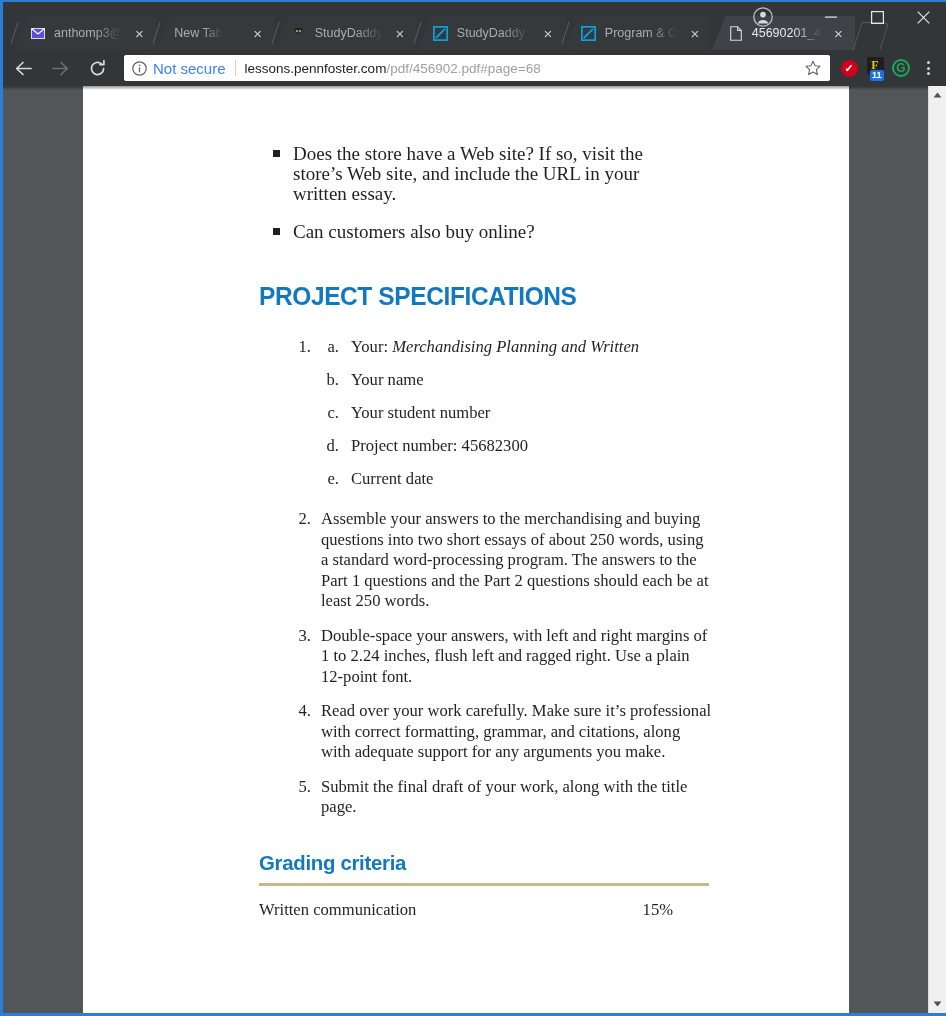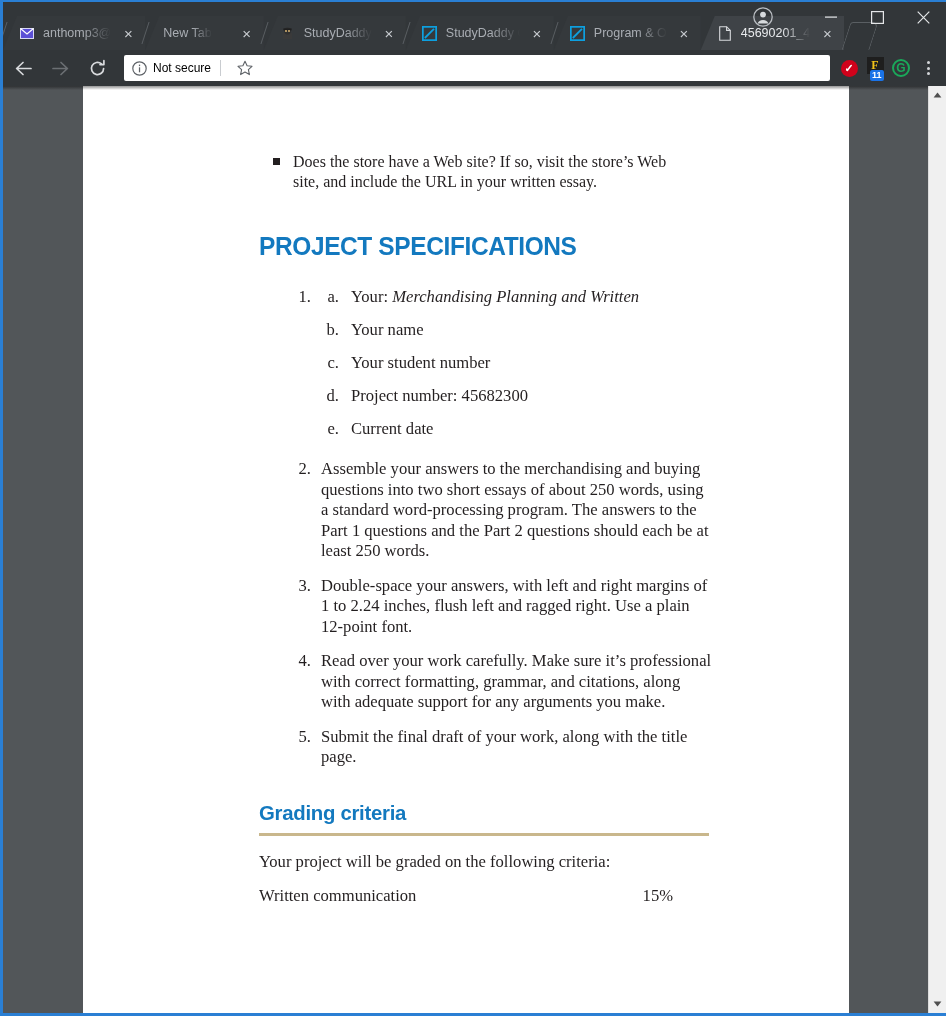--- a/index.html
+++ b/index.html
@@ -20,21 +20,21 @@
     border-top: 2px solid #2a7fd4;
     border-right: 0;
     overflow: hidden;
   }
 
   
   #tabstrip {
     position: absolute; top: 0; left: 0; right: 0; height: 48px;
     background: #323639;
   }
-  #tabs { position: absolute; left: 0; top: 14px; height: 34px; display: flex; }
+  #tabs { position: absolute; left: 11px; top: 14px; height: 34px; display: flex; }
 
   .tab {
     position: relative;
     height: 34px;
     display: flex; align-items: center;
     padding: 0 2px 0 16px;
     color: #a9adb3;
     font-size: 12.5px;
     cursor: default;
     background: transparent;
@@ -114,21 +114,21 @@
     position: relative;
     flex: 1 1 auto;
     height: 26px;
     margin: 0 6px 0 10px;
     background: #ffffff;
     border-radius: 2px;
     display: flex; align-items: center;
     padding: 0 6px 0 8px;
     overflow: hidden;
   }
-  #notsecure { display: flex; align-items: center; flex: 0 0 auto; color: #000000; font-size: 12px; }
+  #notsecure { display: flex; align-items: center; flex: 0 0 auto; color: #3b82f6; font-size: 15px; }
   #notsecure .infoicon { margin-right: 6px; display: flex; }
   #omnibox .vsep { width: 1px; height: 16px; background: #c9ccd0; margin: 0 9px 0 9px; flex: 0 0 1px; }
   #urltext { font-size: 13.5px; color: #9aa0a6; white-space: nowrap; overflow: hidden; flex: 1 1 auto; font-family: "Liberation Sans", sans-serif; }
   #urltext .host { color: #202124; }
   #star { flex: 0 0 22px; display: flex; align-items: center; justify-content: center; margin-left: 4px; }
 
   .exticon { width: 26px; height: 30px; display: flex; align-items: center; justify-content: center; position: relative; flex: 0 0 26px; }
   #ext-grammarly .circ {
     width: 17px; height: 17px; border-radius: 50%;
     background: #d0021b; color: #fff;
@@ -197,23 +197,23 @@
   }
   #pagebody {
     padding: 58px 0 0 0;
   }
   .doc { font-family: "Liberation Serif", serif; color: #231f20; }
 
   
   ul.bullets { list-style: none; margin: 0 0 0 0; padding: 0; }
   ul.bullets li {
     position: relative;
-    margin: 8px 0 18px 0;
+    margin: 0 0 18px 0;
     padding-left: 34px;
-    font-size: 16px;
+    font-size: 19px;
     line-height: 20px;
     width: 430px;
     margin-left: 176px;
   }
   ul.bullets li .sq {
     position: absolute; left: 14px; top: 6px;
     width: 7px; height: 7px; background: #231f20;
   }
 
   h1.projspec {
@@ -416,20 +416,21 @@
         <span class="infoicon">
           <svg width="15" height="15" viewBox="0 0 15 15">
               <circle cx="7.5" cy="7.5" r="6.7" fill="none" stroke="#5f6368" stroke-width="1.2"></circle>
               <rect x="6.9" y="6.3" width="1.25" height="5" fill="#5f6368"></rect>
               <rect x="6.9" y="3.6" width="1.25" height="1.5" fill="#5f6368"></rect>
             </svg>
         </span>
         <span>Not secure</span>
       </span>
       <span class="vsep"></span>
+      <span id="urltext"><span class="host">lessons.pennfoster.com</span><span class="path">/pdf/456902.pdf#page=68</span></span>
       <span id="star">
         <svg width="16" height="16" viewBox="0 0 16 16">
             <path d="M8 1.2 L10.1 5.8 L15 6.3 L11.4 9.7 L12.4 14.6 L8 12.1 L3.6 14.6 L4.6 9.7 L1 6.3 L5.9 5.8 Z" fill="none" stroke="#5f6368" stroke-width="1.1" stroke-linejoin="round"></path>
           </svg>
       </span>
     </div>
 
     <div class="exticon" id="ext-grammarly">
       <span class="circ">✓</span>
     </div>
@@ -450,20 +451,24 @@
   <div id="viewer">
     <div id="viewer-topshadow"></div>
 
     <div id="page">
       <div id="pagebody" class="doc">
 
         <ul class="bullets">
           <li>
             <span class="sq"></span>
             <span>Does the store have a Web site? If so, visit the store’s Web site, and include the URL in your written essay.</span>
+          </li>
+          <li>
+            <span class="sq"></span>
+            <span>Can customers also buy online?</span>
           </li>
         </ul>
 
         <h1 class="projspec">PROJECT SPECIFICATIONS</h1>
 
         <ol class="steps">
 
           <li>
             <span class="num">1.</span>
             <ol class="sub">
@@ -506,21 +511,20 @@
           </li>
 
           <li>
             <span class="num">5.</span>
             <span>Submit the final draft of your work, along with the title page.</span>
           </li>
         </ol>
 
         <h2 class="grading">Grading criteria</h2>
         <div class="gold-rule"></div>
-        <p class="gradeintro">Your project will be graded on the following criteria:</p>
 
         <table class="gradetable">
           <tbody>
             <tr>
               <td>Written communication</td>
               <td class="pct">15%</td>
             </tr>
 
           </tbody>
         </table>

